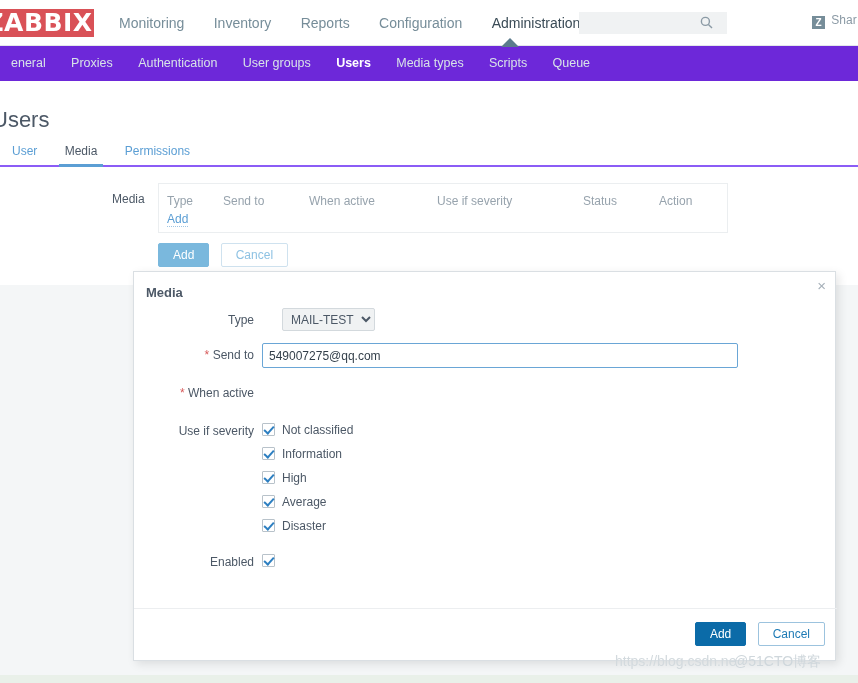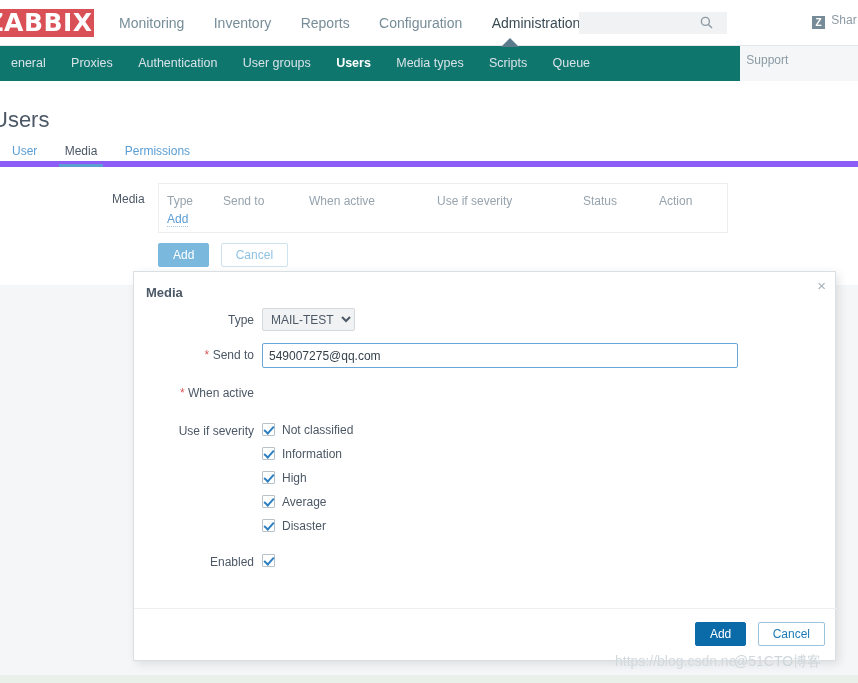--- a/index.html
+++ b/index.html
@@ -71,22 +71,22 @@
     width: 13px; height: 13px;
     background: #768d99; color: #ffffff;
     font-size: 10px; font-weight: bold;
     line-height: 13px; text-align: center;
     margin-right: 3px;
     vertical-align: -2px;
   }
 
   
   .subnav {
-    position: absolute; left: 0; top: 46px; width: 740px; height: 35px;
-    background: #0f766e;
+    position: absolute; left: 0; top: 46px; width: 858px; height: 35px;
+    background: #6d28d9;
   }
   .subnav-arrow {
     position: absolute; top: -8px; left: 501px;
     width: 0; height: 0;
     border-left: 9px solid transparent;
     border-right: 9px solid transparent;
     border-bottom: 9px solid #5b7b8c;
   }
   .subnav-item {
     display: inline-block;
@@ -108,21 +108,21 @@
   .content {
     position: absolute; left: 0; top: 81px; width: 858px; height: 204px;
     background: #ffffff;
   }
   .page-title {
     position: absolute; left: -8px; top: 11px;
     font-size: 22px; color: #4c5866; font-weight: normal;
   }
   .formtabs {
     position: absolute; left: 0; top: 58px; width: 858px; height: 28px;
-    border-bottom: 6px solid #8b5cf6;
+    border-bottom: 2px solid #8b5cf6;
   }
   .formtab {
     display: inline-block;
     height: 28px; line-height: 24px;
     padding: 0 12px;
     font-size: 12px; color: #5b9ed4;
     cursor: pointer; position: relative;
   }
   .formtab.active { color: #4c5866; }
   .formtab.active::after {
@@ -197,20 +197,21 @@
   .field { position: absolute; left: 128px; }
 
   select.zselect {
     font-family: "Liberation Sans", sans-serif;
     font-size: 12px; color: #4c5866;
     height: 23px;
     background: #f0f2f3;
     border: 1px solid #d3d9dd;
     border-radius: 2px;
     padding: 0 4px;
+    margin-left: 20px;
   }
   input.ztext {
     font-family: "Liberation Sans", sans-serif;
     font-size: 12px; color: #333f4a;
     height: 25px;
     border: 1px solid #d3d9dd;
     border-radius: 2px;
     padding: 0 6px;
     background: #ffffff;
     outline: none;

